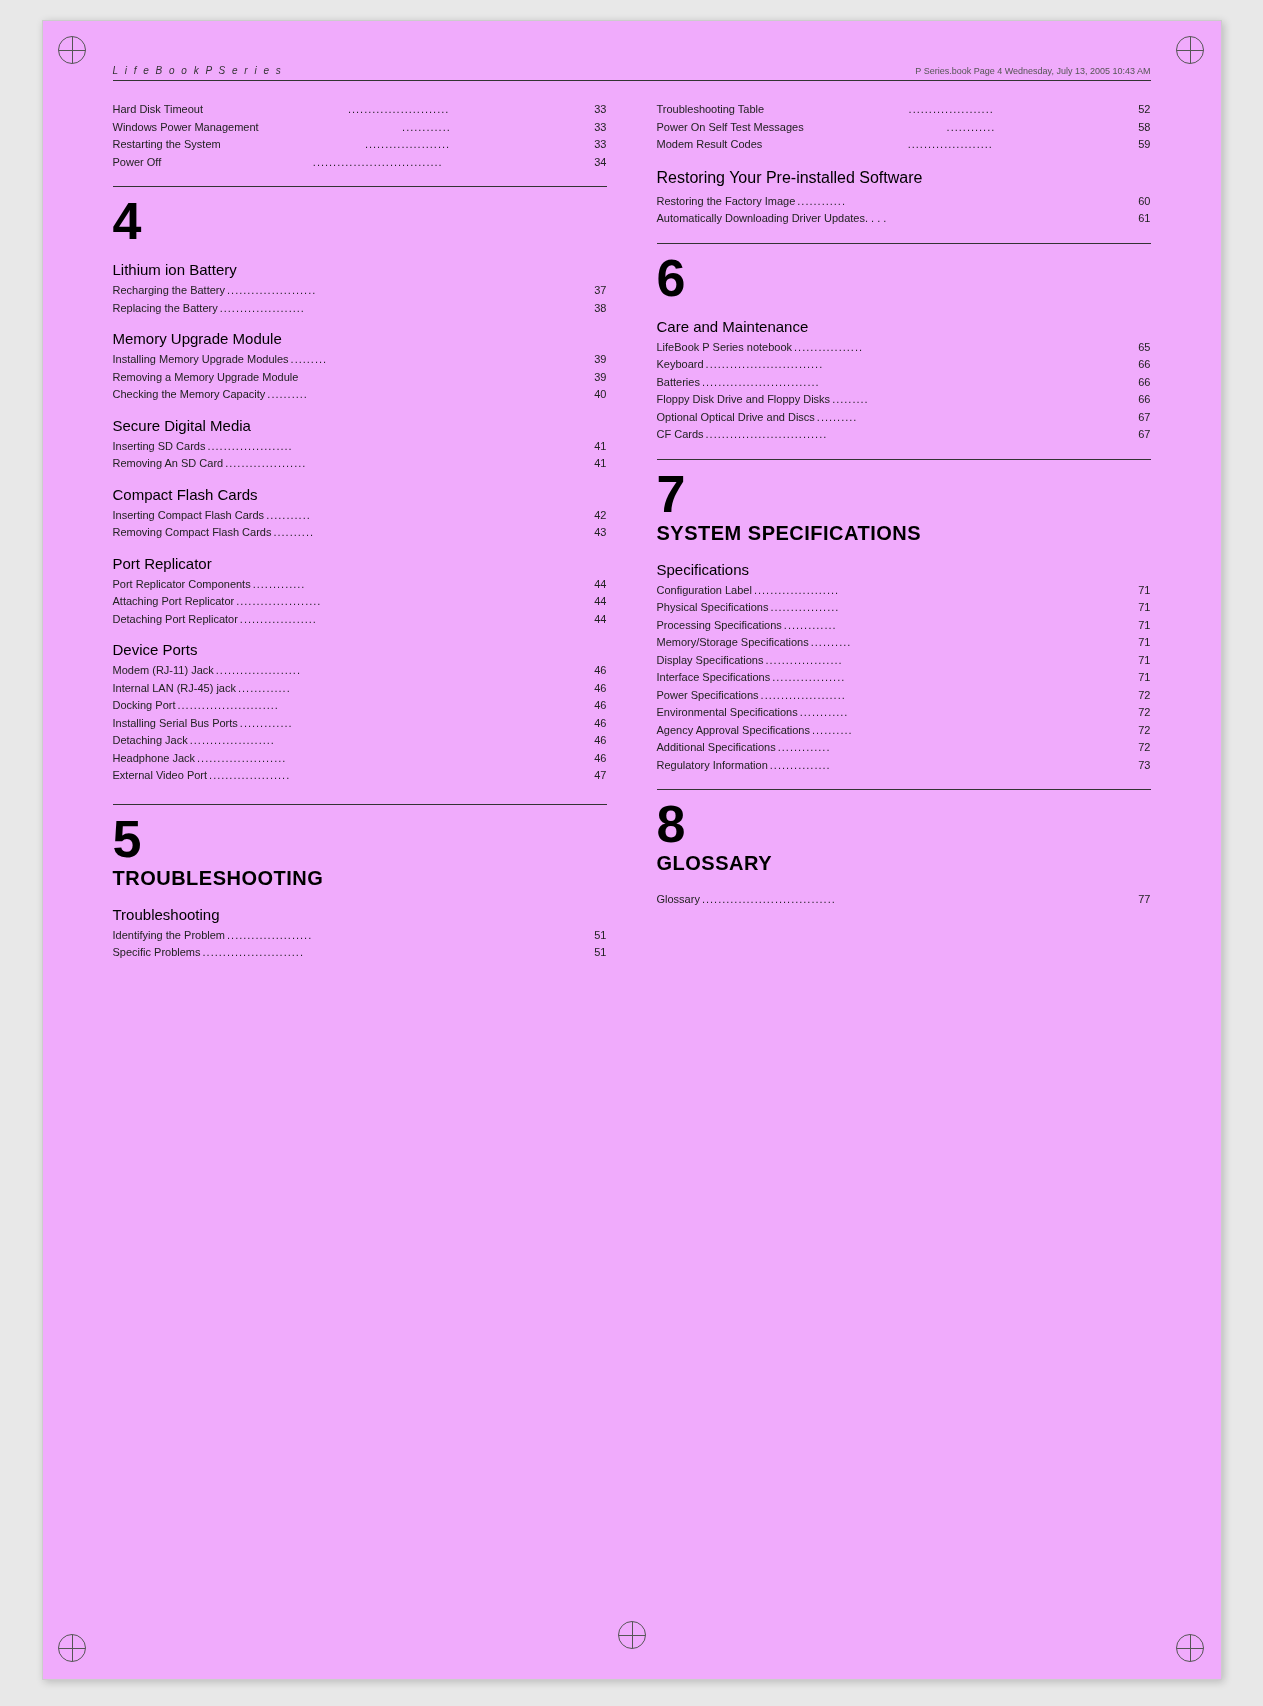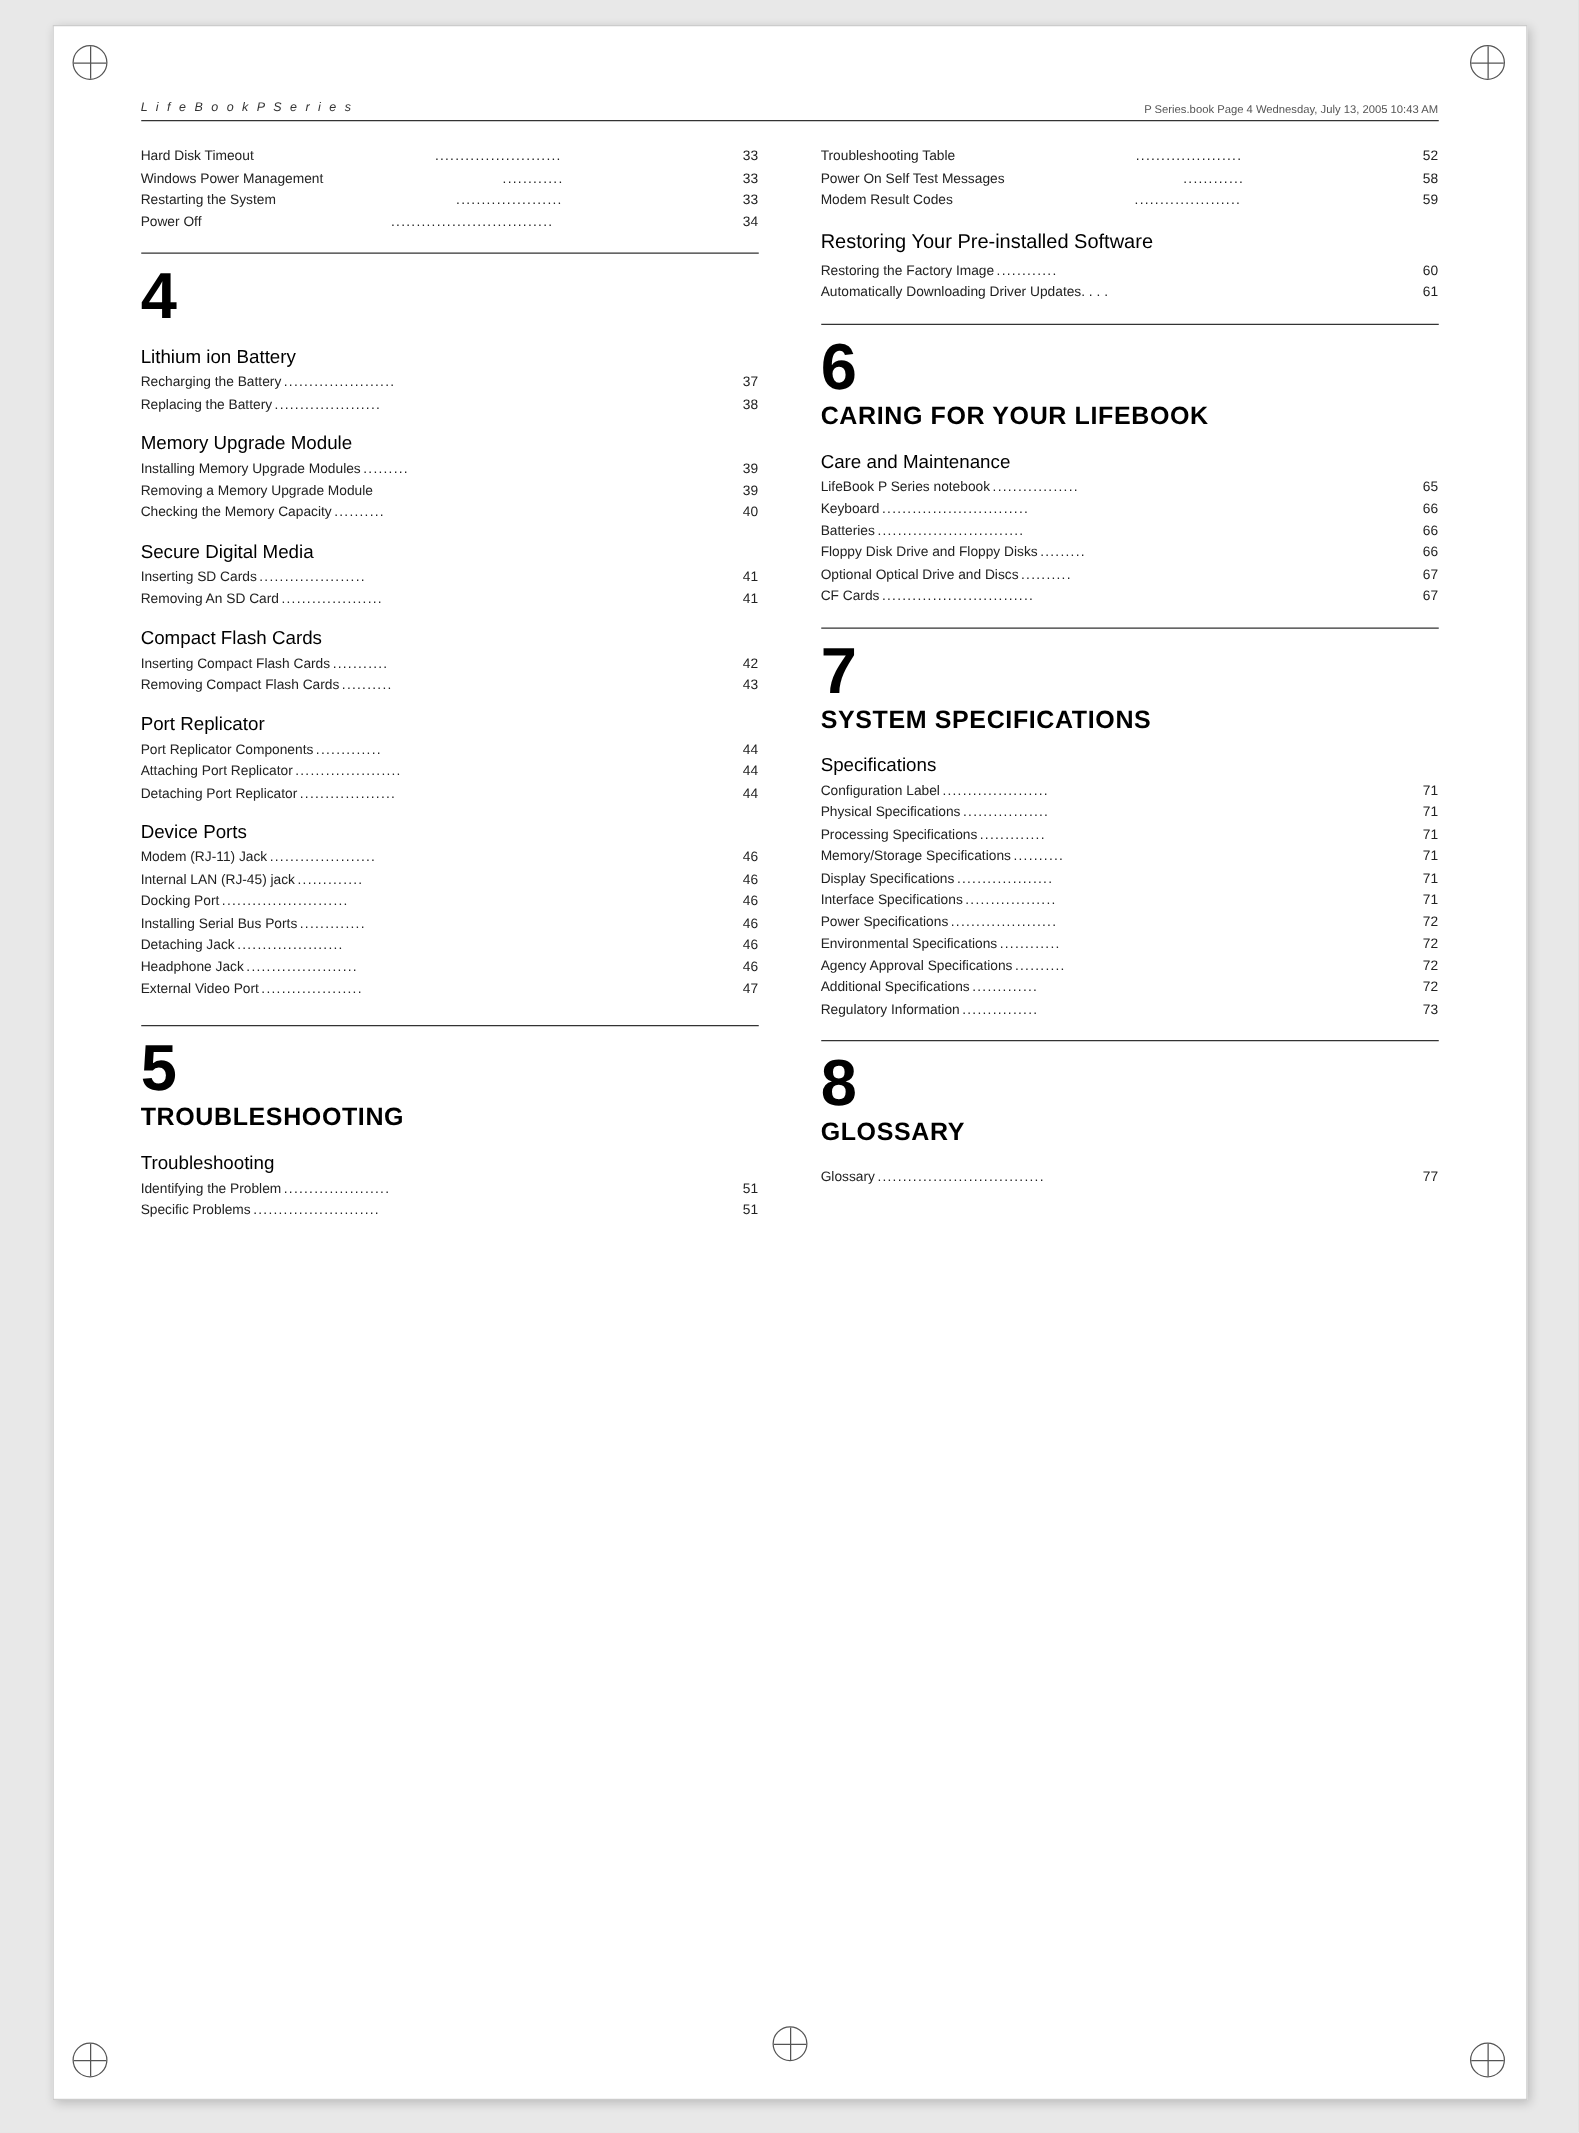--- a/index.html
+++ b/index.html
@@ -16,24 +16,24 @@
       min-height: 1706px;
       background: #e8e8e8;
       display: flex;
       justify-content: center;
       align-items: flex-start;
       padding: 20px;
     }
     .book-page {
       width: 1180px;
       min-height: 1660px;
-      background: #ffffff;
+      background: #f0abfc;
       border: 1px solid #ccc;
       position: relative;
-      padding: 60px 70px 80px 70px;
+      padding: 44px 70px 80px 70px;
       box-shadow: 2px 2px 8px rgba(0,0,0,0.2);
     }
     
     .corner-mark {
       position: absolute;
       width: 30px;
       height: 30px;
     }
     .corner-mark.tl { top: 15px; left: 15px; }
     .corner-mark.tr { top: 15px; right: 15px; }
@@ -370,21 +370,20 @@
           <span class="page-num">60</span>
         </div>
         <div class="toc-entry">
           <span class="entry-text">Automatically Downloading Driver Updates. . . .</span>
           <span class="dots"></span>
           <span class="page-num">61</span>
         </div>
 
         <hr class="chapter-divider" style="margin-top:16px;">
         <div class="chapter-num">6</div>
-        <div class="chapter-title">CARING FOR YOUR LIFEBOOK</div>
 
         <div class="section-heading">Care and Maintenance</div>
         <div class="toc-entry">
           <span class="entry-text">LifeBook P Series notebook</span>
           <span class="dots"> .................</span>
           <span class="page-num">65</span>
         </div>
         <div class="toc-entry">
           <span class="entry-text">Keyboard</span>
           <span class="dots">.............................</span>

